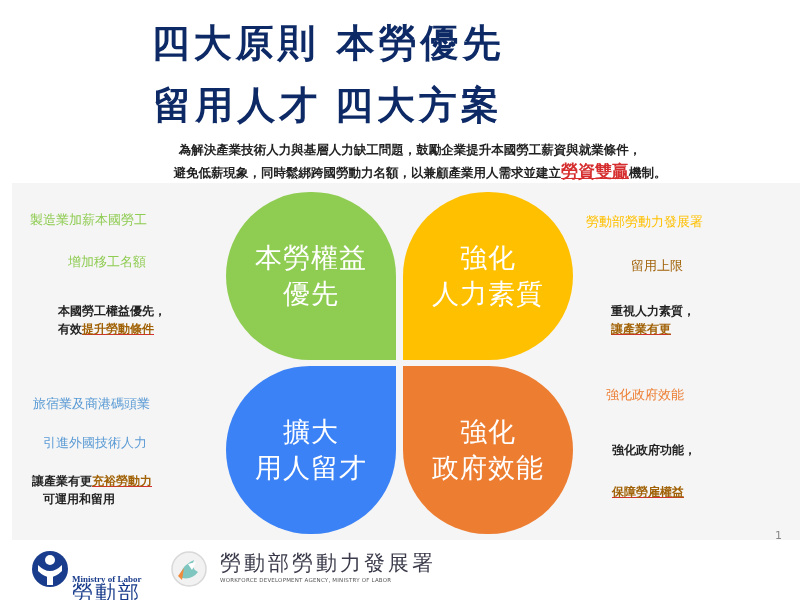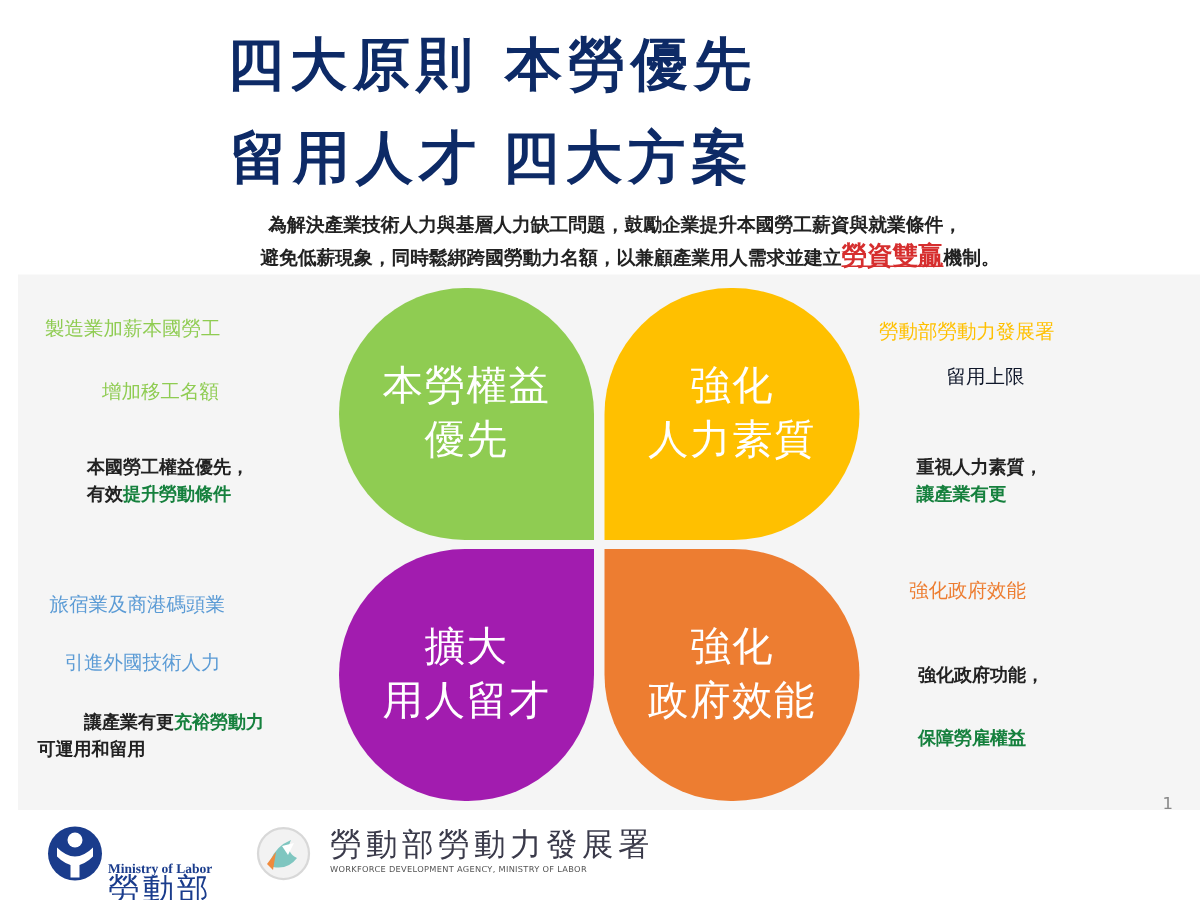--- a/index.html
+++ b/index.html
@@ -35,21 +35,21 @@
   .petal.tr { left: 403px; top: 192px; border-radius: 85px 85px 85px 0; }
   .petal.bl { left: 226px; top: 366px; border-radius: 85px 0 85px 85px; }
   .petal.br { left: 403px; top: 366px; border-radius: 0 85px 85px 85px; }
 
   .side-h {
     position: absolute; font-size: 13px; line-height: 24px; text-align: center; white-space: nowrap;
   }
   .side-t {
     position: absolute; font-size: 12px; line-height: 18px; color: #222; font-weight: bold; white-space: nowrap;
   }
-  .side-t .ul { color: #15803d; text-decoration-color: #d62e2e; text-align: center; }
+  .side-t .ul { color: #a16207; text-decoration: underline; text-decoration-color: #d62e2e; text-align: center; }
 
   .page-num { position: absolute; left: 775px; top: 529px; font-size: 11px; color: #888; }
 
   .footer-logo1 { position: absolute; left: 30px; top: 549px; width: 40px; height: 40px; }
   .footer-name1 { position: absolute; left: 72px; top: 547px; font-size: 21px; font-weight: normal; color: #1a3c8c; letter-spacing: 2px; font-family: "DejaVu Serif", serif; margin-top: 32px; }
   .footer-sub1 { position: absolute; left: 72px; top: 574px; font-size: 9px; font-weight: bold; color: #1a3c8c; font-family: "Liberation Serif", serif; }
   .footer-logo2 { position: absolute; left: 170px; top: 550px; width: 38px; height: 38px; }
   .footer-name2 { position: absolute; left: 220px; top: 549px; font-size: 21px; color: #3a3a4a; letter-spacing: 3px; }
   .footer-sub2 { position: absolute; left: 220px; top: 577px; font-size: 5.5px; color: #555; letter-spacing: 0.2px; }
 </style>
@@ -65,43 +65,43 @@
 <div class="panel"></div>
 
 <div class="petal tl" style="background:#8fcc52">
   <div>本勞權益</div>
   <div>優先</div>
 </div>
 <div class="petal tr" style="background:#ffc000">
   <div>強化</div>
   <div>人力素質</div>
 </div>
-<div class="petal bl" style="background:#a21caf">
+<div class="petal bl" style="background:#3b82f6">
   <div>擴大</div>
   <div>用人留才</div>
 </div>
 <div class="petal br" style="background:#ed7d31">
   <div>強化</div>
   <div>政府效能</div>
 </div>
 
 <div class="side-h" style="left:30px; top:208px; color:#8fcc52;">製造業加薪本國勞工</div>
 <div class="side-h" style="left:68px; top:250px; color:#8fcc52;">增加移工名額</div>
 <div class="side-t" style="left:58px; top:302px;">本國勞工權益優先，</div>
 <div class="side-t" style="left:58px; top:320px;"><span>有效</span><span class="ul">提升勞動條件</span></div>
 
 <div class="side-h" style="left:586px; top:210px; color:#ffc000;">勞動部勞動力發展署</div>
-<div class="side-h" style="left:631px; top:240px; color:#0f172a;">留用上限</div>
+<div class="side-h" style="left:631px; top:254px; color:#a16207;">留用上限</div>
 <div class="side-t" style="left:611px; top:302px;">重視人力素質，</div>
 <div class="side-t" style="left:611px; top:320px;"><span class="ul">讓產業有更</span></div>
 
 <div class="side-h" style="left:33px; top:392px; color:#5b9bd5;">旅宿業及商港碼頭業</div>
 <div class="side-h" style="left:43px; top:431px; color:#5b9bd5;">引進外國技術人力</div>
-<div class="side-t" style="left:56px; top:472px;"><span>讓產業有更</span><span class="ul">充裕勞動力</span></div>
-<div class="side-t" style="left:25px; top:490px;">可運用和留用</div>
+<div class="side-t" style="left:32px; top:472px;"><span>讓產業有更</span><span class="ul">充裕勞動力</span></div>
+<div class="side-t" style="left:43px; top:490px;">可運用和留用</div>
 
 <div class="side-h" style="left:606px; top:383px; color:#ed7d31;">強化政府效能</div>
 <div class="side-t" style="left:612px; top:441px;">強化政府功能，</div>
 <div class="side-t" style="left:612px; top:483px;"><span class="ul">保障勞雇權益</span></div>
 
 <div class="page-num">1</div>
 
 <svg class="footer-logo1" viewBox="0 0 40 40">
   <circle cx="20" cy="20" r="18" fill="#1a3c8c"></circle>
   <circle cx="20" cy="11" r="5" fill="#ffffff"></circle>

